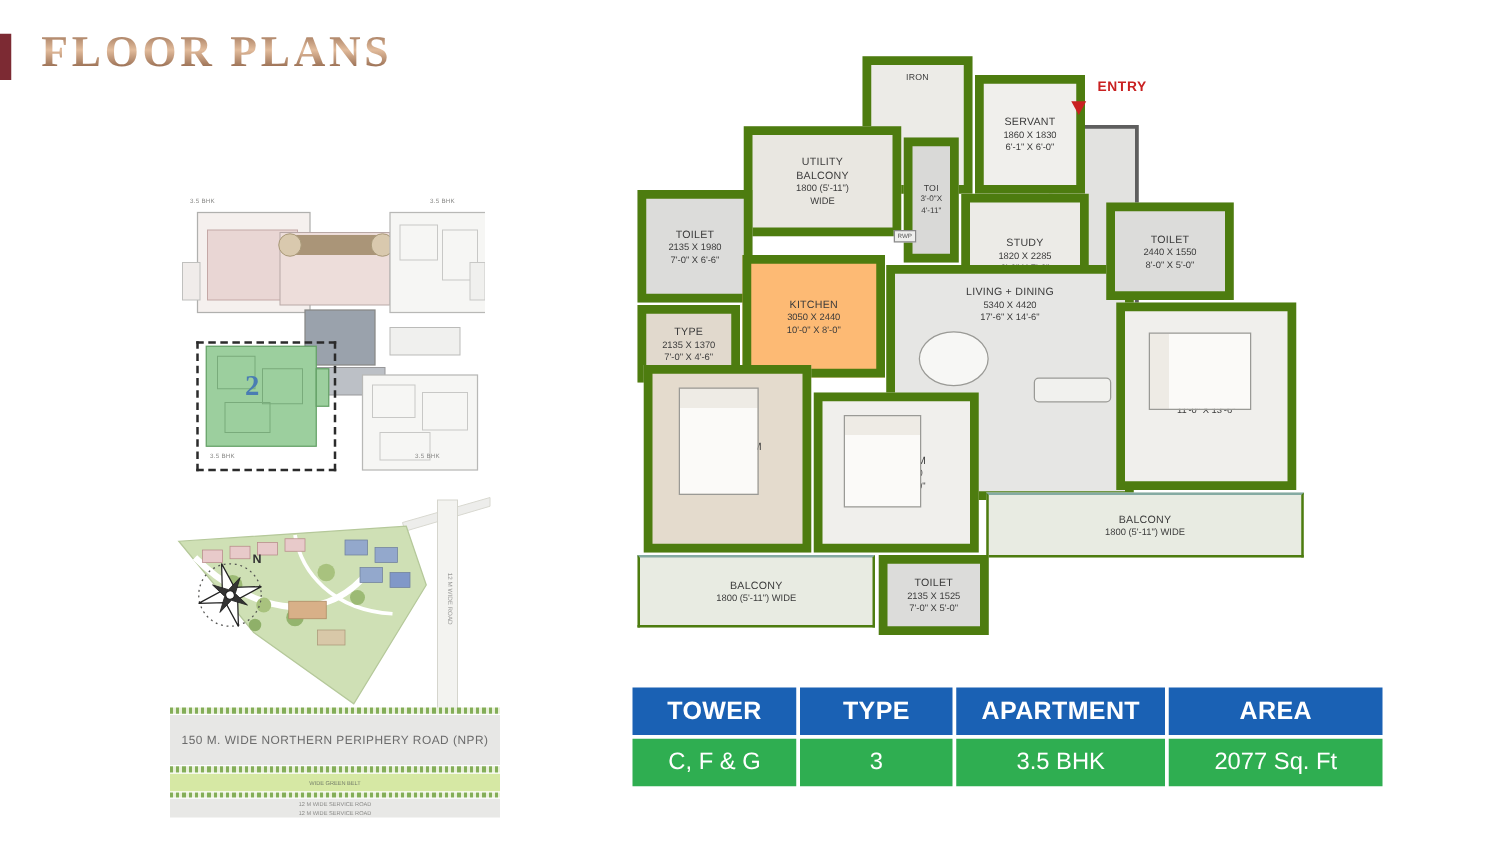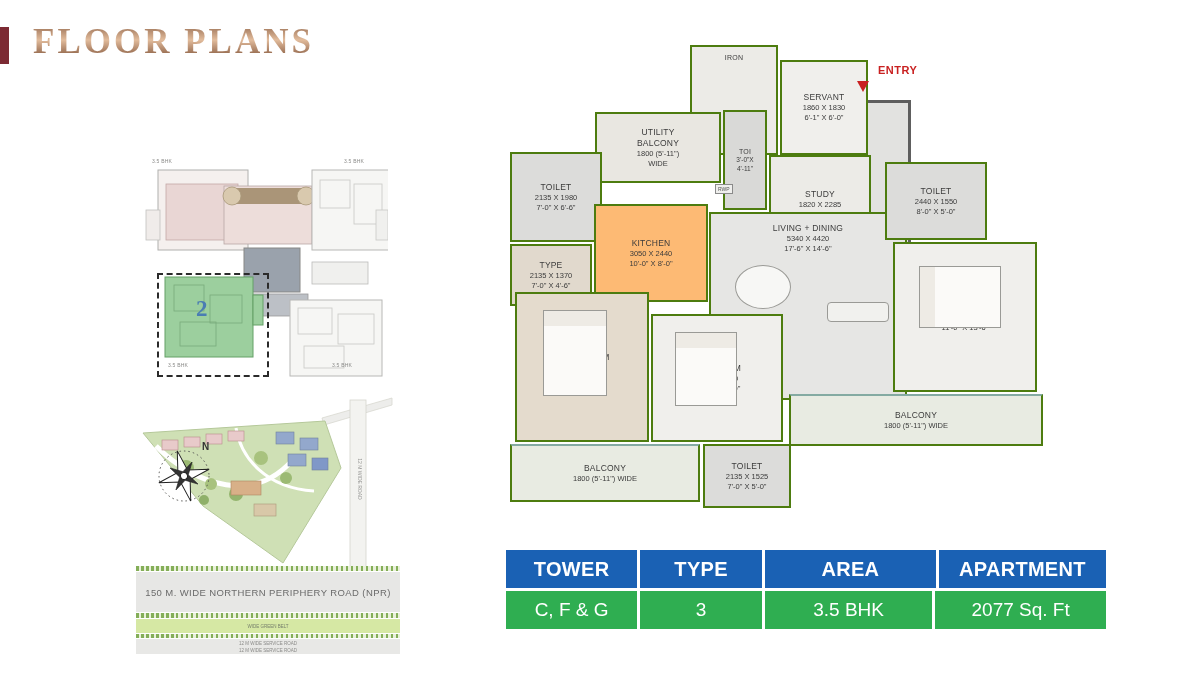--- a/index.html
+++ b/index.html
@@ -29,21 +29,21 @@
   .hedge{height:5px;background:repeating-linear-gradient(90deg,#84ae58 0 2.5px,#e9f0da 2.5px 5px);}
   .road-strip{background:#e7e7e5;display:flex;align-items:center;justify-content:center;}
   .npr-label{font-size:9.5px;color:#6b6b6b;letter-spacing:.4px;}
   .greenbelt-strip{background:#d6e8a4;display:flex;align-items:center;justify-content:center;}
   .tiny-label{font-size:4.5px;color:#77806b;}
   .service-strip{background:#e8e8e6;display:flex;flex-direction:column;align-items:center;justify-content:center;line-height:7px;}
   .service-strip .tiny-label{color:#8b8b89;}
 
   
   .floorplan{position:absolute;left:495px;top:40px;width:580px;height:505px;}
-  .room{position:absolute;border:2px solid #4d7c0f;box-sizing:border-box;
+  .room{position:absolute;border:7px solid #4d7c0f;box-sizing:border-box;
         display:flex;flex-direction:column;align-items:center;justify-content:center;
         text-align:center;color:#3b3b3b;line-height:1.3;}
   .rname{font-size:8.5px;letter-spacing:.2px;}
   .rdim{font-size:7.5px;}
   .r-top{justify-content:flex-start;padding-top:9px;}
   .r-tiny{padding-top:6px;}
   .r-tiny .rname{font-size:7px;}
   .r-narrow .rname{font-size:7px;}
   .r-narrow .rdim{font-size:6.5px;}
   .r-wrap .rname{max-width:62px;}
@@ -188,21 +188,21 @@
         <div class="room r-narrow" style="left: 228px; top: 70px; width: 44px; height: 100px; background: rgb(217, 217, 215);">
           <div class="rname">TOI</div>
           <div class="rdim">3'-0"X</div>
           <div class="rdim">4'-11"</div>
         </div>
         <div class="room" style="left: 274px; top: 115px; width: 102px; height: 98px; background: rgb(236, 235, 231); text-align: right;">
           <div class="rname">STUDY</div>
           <div class="rdim">1820 X 2285</div>
           <div class="rdim">6'-0" X 7'-6"</div>
         </div>
-        <div class="room r-wrap" style="left: 100px; top: 72px; width: 126px; height: 71px; background: rgb(233, 231, 225);">
+        <div class="room r-wrap" style="left: 100px; top: 61px; width: 126px; height: 88px; background: rgb(233, 231, 225);">
           <div class="rname">UTILITY BALCONY</div>
           <div class="rdim">1800 (5'-11")</div>
           <div class="rdim">WIDE</div>
         </div>
         <div class="room" style="left: 15px; top: 112px; width: 92px; height: 90px; background: rgb(220, 220, 218);">
           <div class="rname">TOILET</div>
           <div class="rdim">2135 X 1980</div>
           <div class="rdim">7'-0" X 6'-6"</div>
         </div>
         <div class="room" style="left: 15px; top: 204px; width: 82px; height: 62px; background: rgb(225, 217, 205);">
@@ -263,22 +263,22 @@
 
     <div class="entry-label">ENTRY</div>
     <div class="entry-arrow"></div>
     <div class="rwp-label">RWP</div>
   </div>
 
   <div class="spec-table">
     <div class="trow header">
       <div class="cell c1">TOWER</div>
       <div class="cell c2">TYPE</div>
+      <div class="cell c3">APARTMENT</div>
       <div class="cell c4">AREA</div>
-      <div class="cell c3">APARTMENT</div>
     </div>
     <div class="trow values">
       <div class="cell c1">C, F &amp; G</div>
       <div class="cell c2">3</div>
       <div class="cell c3">3.5 BHK</div>
       <div class="cell c4">2077 Sq. Ft</div>
     </div>
   </div>
 
 </div>

